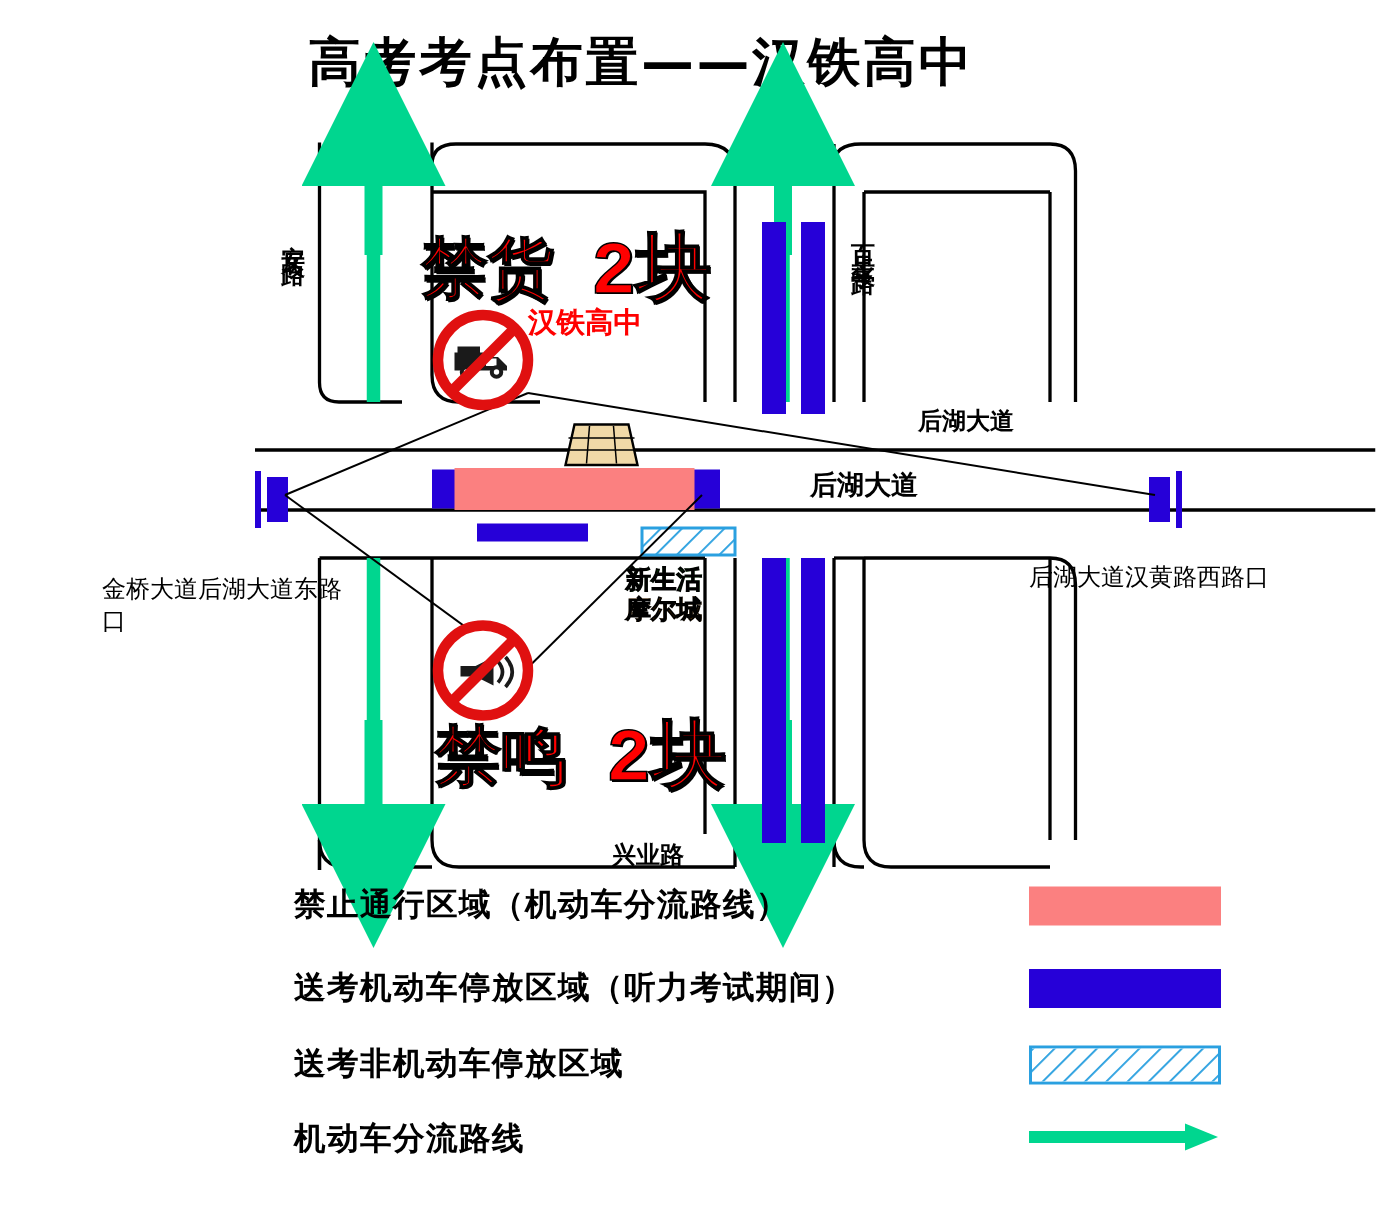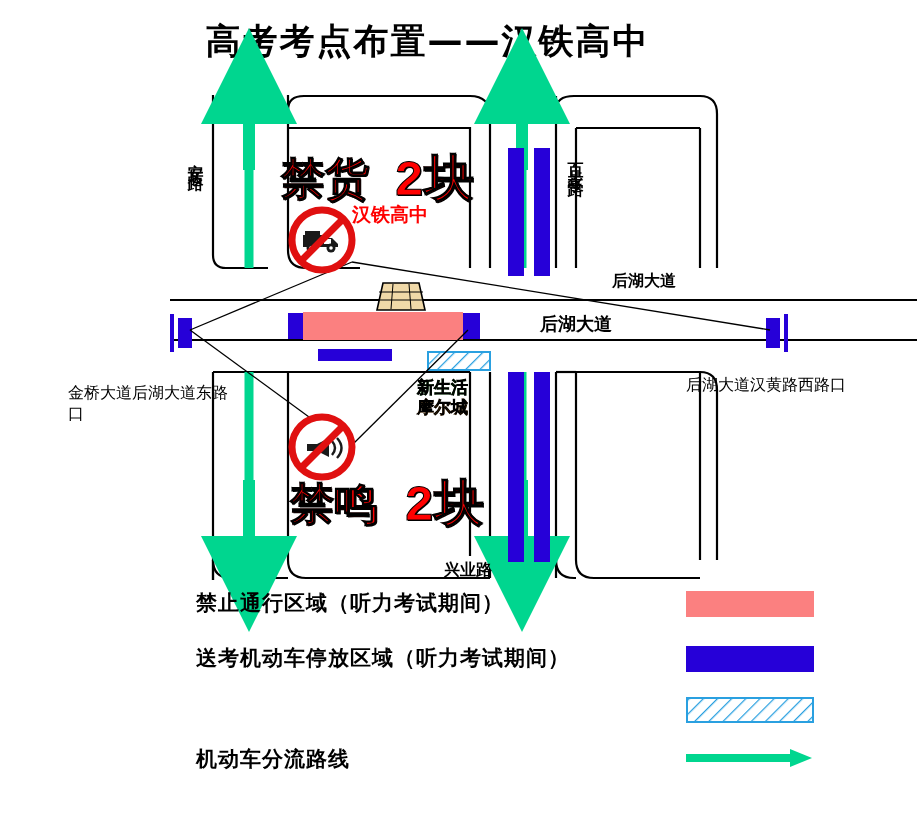--- a/index.html
+++ b/index.html
@@ -241,46 +241,47 @@
   <g>
     <line x1="686" y1="758" x2="790" y2="758" stroke="#00d68f" stroke-width="8"></line>
     <path d="M790,749 L812,758 L790,767 Z" fill="#00d68f"></path>
   </g>
 </svg>
 
 <div class="road-label vert" style="left:186px; top:150px;">安居路</div>
 <div class="road-label vert" style="left:566px; top:150px;">百步亭路</div>
 <div class="road-label" style="left:612px; top:272px;">后湖大道</div>
 <div class="road-label" style="left:540px; top:314px; font-size:18px;">后湖大道</div>
-<div class="road-label" style="left:408px; top:561px;margin-left:36px;">兴业路</div>
+<div class="road-label" style="left:408px; top:561px;">兴业路</div>
 
 <div class="plain-label" style="left:68px; top:383px; width:160px;">金桥大道后湖大道东路口</div>
 <div class="plain-label" style="left:676px; top:375px; width:180px; text-align:center;">后湖大道汉黄路西路口</div>
 
 <div class="ban-text" style="left:281px; top:150px; font-size:44px;">禁货</div>
 <div class="ban-text" style="left:394px; top:145px; font-size:50px;">2块</div>
 <div class="school-text" style="left:352px; top:202px;">汉铁高中</div>
 
 <div class="ban-text" style="left:290px; top:475px; font-size:44px;">禁鸣</div>
 <div class="ban-text" style="left:404px; top:470px; font-size:50px;">2块</div>
 
 <div class="mall-text" style="left:417px; top:378px;">
   <span class="l1">新生活</span>
   <span class="l2">摩尔城</span>
 </div>
 
 <div class="legend-row" style="top:589px;">
-  <span class="legend-text">禁止通行区域（听力考试期间）</span>
+  <span class="legend-text">禁止通行区域（机动车分流路线）</span>
   <span class="legend-swatch sw-red"></span>
 </div>
 <div class="legend-row" style="top:644px;">
   <span class="legend-text">送考机动车停放区域（听力考试期间）</span>
   <span class="legend-swatch sw-blue"></span>
 </div>
 <div class="legend-row" style="top:695px;">
+  <span class="legend-text">送考非机动车停放区域</span>
   <span class="legend-swatch sw-hatch">
     <svg width="124" height="22">
         <rect width="124" height="22" fill="url(#hatch)"></rect>
       </svg>
   </span>
 </div>
 <div class="legend-row" style="top:745px;text-align:center;">
   <span class="legend-text">机动车分流路线</span>
 </div>
 

